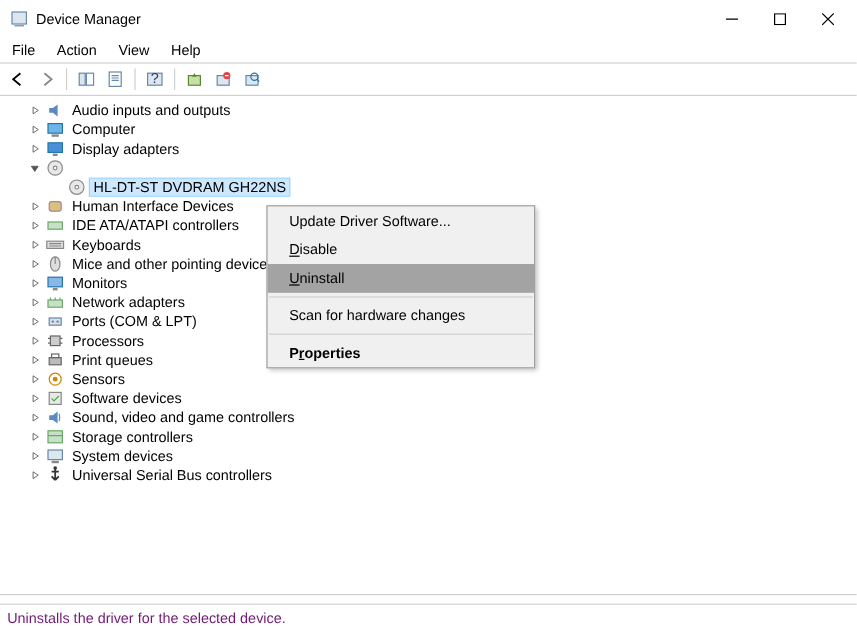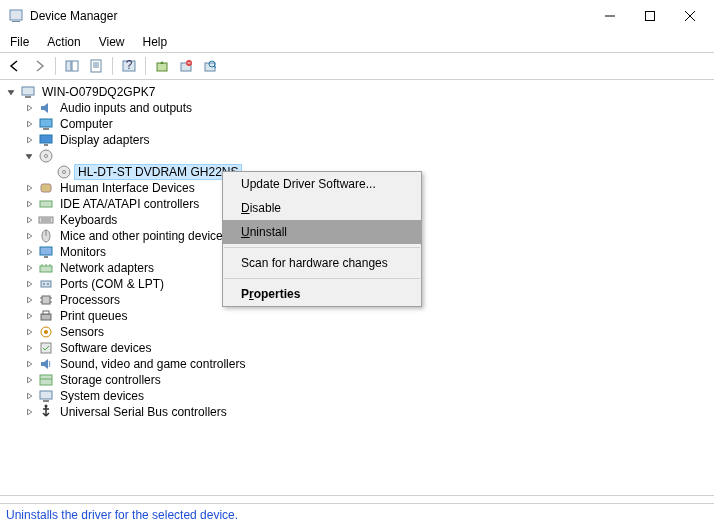--- a/index.html
+++ b/index.html
@@ -16,26 +16,26 @@
 .toolbar .tbbtn { width: 22px; height: 22px; display: flex; align-items: center; justify-content: center; cursor: default; }
 .tree { flex: 1; overflow: auto; padding: 4px 2px; position: relative; }
 .node { display: flex; align-items: center; height: 16px; padding: 1px 0; white-space: nowrap; cursor: default; }
 .node .twisty { width: 14px; height: 14px; display: flex; align-items: center; justify-content: center; color: #777; margin-left: 0; }
 .node .nicon { width: 16px; height: 16px; margin: 0 3px 0 2px; display: inline-flex; align-items: center; justify-content: center; }
 .node .label { padding: 0 3px; }
 .node.selected .label { background: #cce8ff; outline: 1px solid #99d1ff; }
 .indent0 { padding-left: 2px; }
 .indent1 { padding-left: 20px; }
 .indent2 { padding-left: 38px; }
-.context-menu { position: absolute; background: #f0f0f0; border: 1px solid #a0a0a0; box-shadow: 2px 2px 4px rgba(0,0,0,0.25); width: 200px; z-index: 10; }
+.context-menu { position: absolute; background: #f0f0f0; border: 1px solid #a0a0a0; box-shadow: 2px 2px 4px rgba(0,0,0,0.25); width: 224px; z-index: 10; }
 .context-menu .cmitem { padding: 5px 18px; cursor: default; }
 .context-menu .cmitem.hover { background: #a3a3a3; }
 .context-menu .cmitem.bold { font-weight: bold; }
 .context-menu .cmsep { height: 1px; background: #d0d0d0; margin: 3px 1px; }
-.statusbar { height: 22px; border-top: 1px solid #d0d0d0; display: flex; align-items: center; padding: 0 6px; color: #1d4ed8; }
+.statusbar { height: 22px; border-top: 1px solid #d0d0d0; display: flex; align-items: center; padding: 0 6px; color: #701a75; }
 .spacer { height: 8px; border-top: 1px solid #d0d0d0; }
 u { text-decoration: underline; }
 svg { display: block; }
 </style>
 </head>
 <body>
 
 <div class="titlebar">
   <span class="icon">
     <svg width="16" height="16" viewBox="0 0 16 16">
@@ -122,34 +122,20 @@
       <svg width="14" height="14">
         <rect x="2" y="4" width="10" height="8" fill="#dce6ee" stroke="#6688aa"></rect>
         <circle cx="9" cy="5" r="3" fill="none" stroke="#27a"></circle>
         <line x1="11" y1="7" x2="13" y2="9" stroke="#27a"></line>
       </svg>
     </div>
 </div>
 
 <div class="tree" id="tree">
 
-  <div class="node indent0">
-      <span class="twisty">
-        <svg width="10" height="10" viewBox="0 0 14 14">
-          <path d="M3 5 L11 5 L7 11 Z" fill="#555" stroke="#555"></path>
-        </svg>
-      </span>
-      <span class="nicon">
-        <svg width="16" height="16" viewBox="0 0 16 16">
-          <rect x="2" y="3" width="12" height="8" fill="#dce6ee" stroke="#6688aa"></rect>
-          <rect x="5" y="12" width="6" height="2" fill="#888"></rect>
-        </svg>
-      </span>
-      <span class="label">WIN-O079DQ2GPK7</span>
-    </div>
     <div class="node indent1">
       <span class="twisty">
         <svg width="10" height="10" viewBox="0 0 14 14">
           <path d="M5 3 L11 7 L5 11 Z" fill="none" stroke="#555"></path>
         </svg>
       </span>
       <span class="nicon">
         <svg width="16" height="16" viewBox="0 0 16 16">
           <path d="M3 6h3l4-3v10l-4-3H3z" fill="#5a8ac0"></path>
         </svg>

